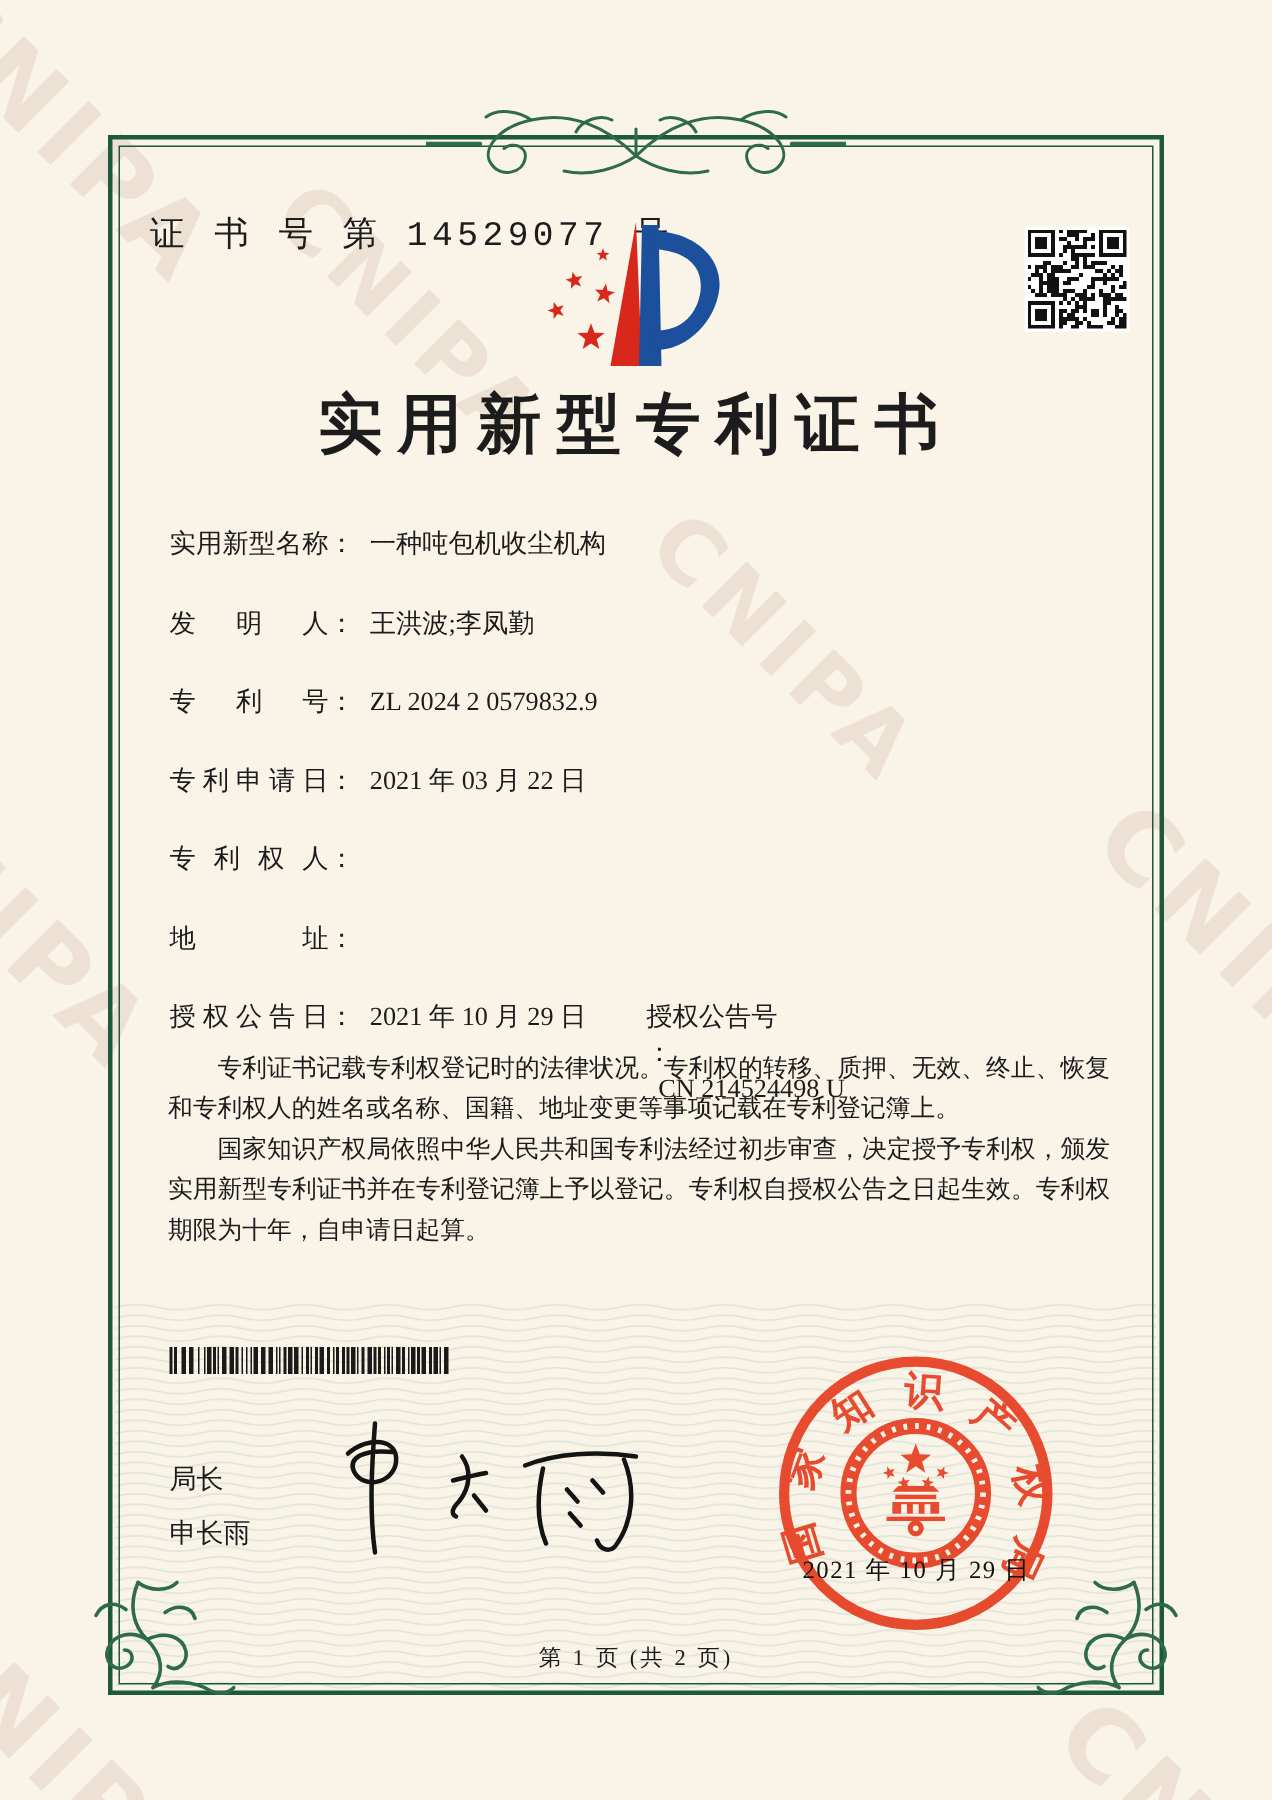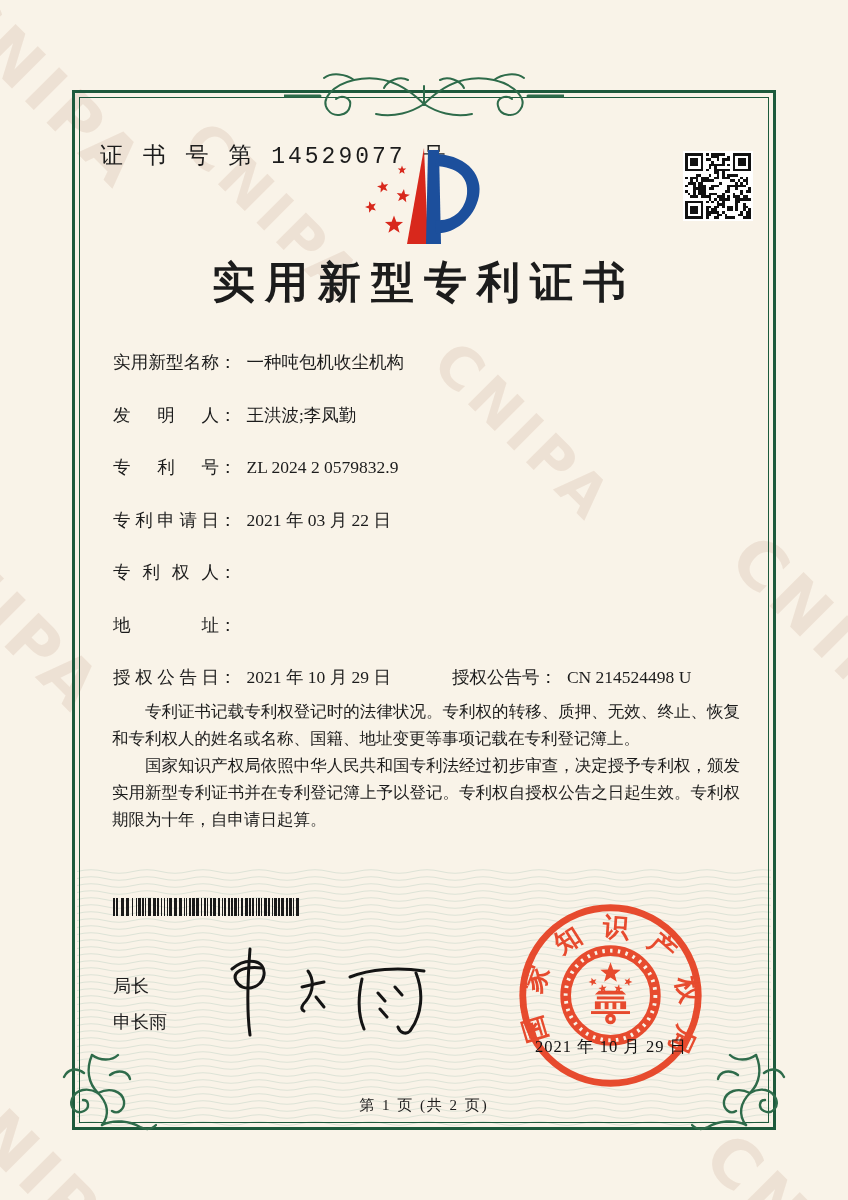--- a/index.html
+++ b/index.html
@@ -22,21 +22,21 @@
   .corner-left{left:62px;top:1053px;}
   .corner-right{left:691px;top:1053px;transform:scaleX(-1);}
   .certno{position:absolute;left:100px;top:140px;font-size:23px;letter-spacing:3px;font-family:Liberation Mono, monospace;}
   .qr{position:absolute;left:683px;top:151px;width:66px;height:66px;background:#fff;padding:2px;}
   .logo{position:absolute;left:340px;top:140px;width:150px;height:114px;}
   .title{position:absolute;left:0;top:254px;width:848px;text-align:center;
       font-size:43px;font-weight:bold;letter-spacing:10px;}
   .fields{position:absolute;left:113px;top:350px;width:640px;}
   .frow{height:52.5px;font-size:17.5px;display:flex;align-items:flex-start;line-height:24px;}
   .fgroup{display:flex;}
-  .fgroup.second{margin-left:61px;}
+  .fgroup.second{margin-left:40px;flex-direction:column;}
   .flabel{display:inline-flex;justify-content:space-between;width:106px;}
   .fcolon{margin:0 2px 0 0;}
   .fvalue{margin-left:8px;white-space:nowrap;}
   .body-text{position:absolute;left:112px;top:698px;width:628px;font-size:16.5px;
       line-height:27px;text-align:justify;}
   .body-text p{margin:0;text-indent:2em;}
   .barcode{position:absolute;left:113px;top:898px;width:226px;height:18px;display:flex;align-items:stretch;}
   .barcode span{display:block;height:100%;}
   .signer{position:absolute;left:113px;top:968px;font-size:18px;line-height:36px;
       font-family:"Liberation Sans","DejaVu Sans",sans-serif;}

